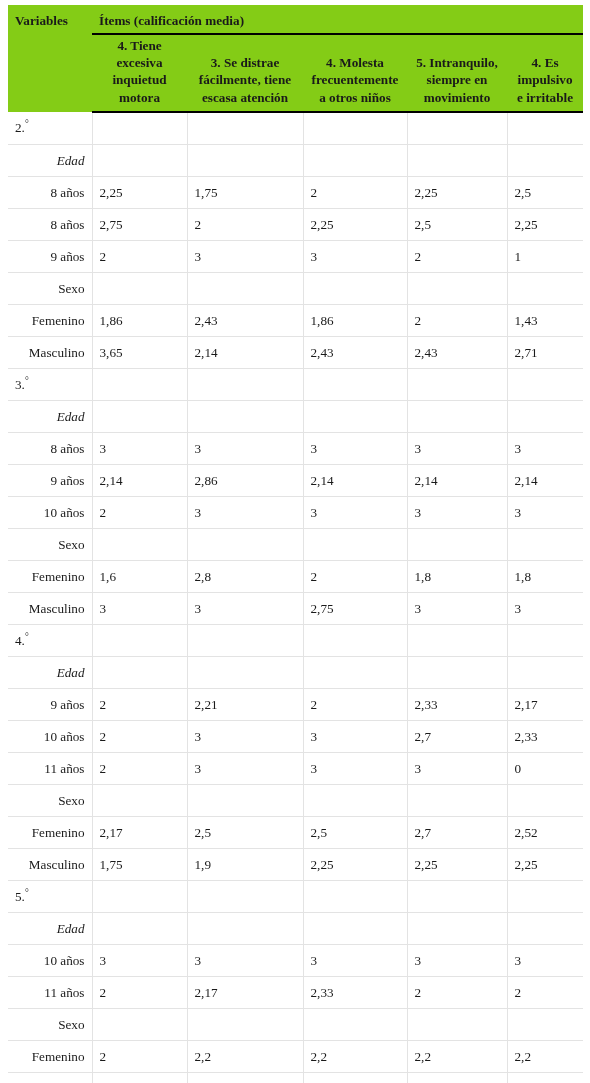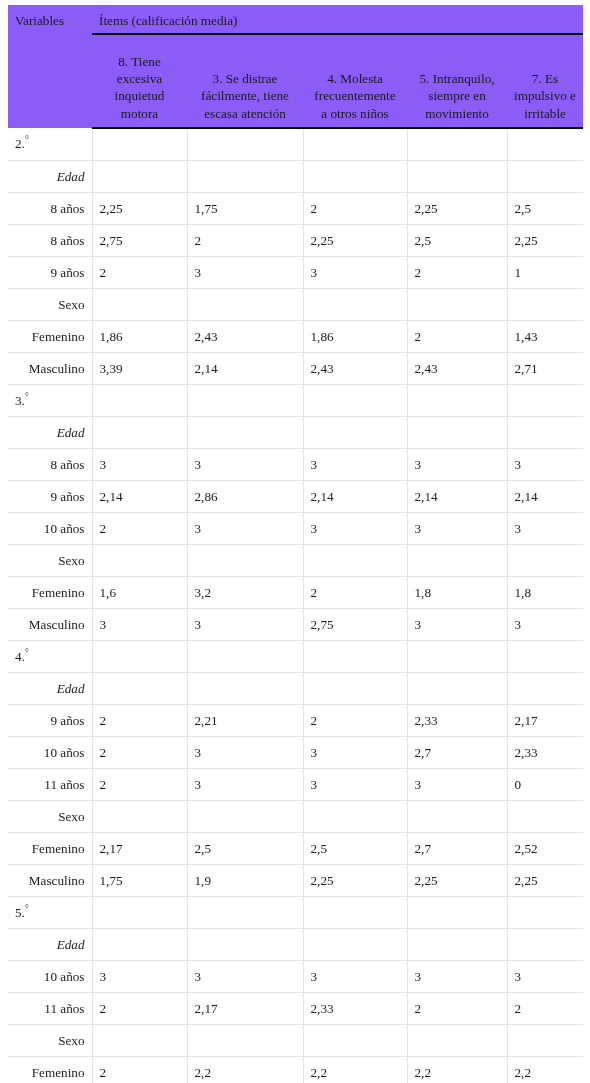--- a/index.html
+++ b/index.html
@@ -32,23 +32,23 @@
   
   col.c-var  { width: 84px;  }
   col.c-i1   { width: 95px;  }
   col.c-i3   { width: 116px; }
   col.c-i4   { width: 104px; }
   col.c-i7   { width: 100px; }
   col.c-i8   { width: 76px;  }
 
   
   thead tr th {
-    background: #8b5cf6;
-    font-weight: normal;
-    padding: 18px 7px;
+    background: #84cc16;
+    font-weight: bold;
+    padding: 2px 7px;
     vertical-align: bottom;
     line-height: 1.33;
   }
 
   th.var-head {
     text-align: left;
     vertical-align: top;
     padding-top: 7px;
     border-bottom: none;
   }
@@ -110,25 +110,25 @@
         <col class="c-i4">
         <col class="c-i7">
         <col class="c-i8">
     </colgroup>
     <thead>
       <tr class="head-row-1">
         <th class="var-head" rowspan="2">Variables</th>
         <th class="items-head" colspan="5">Ítems (calificación media)</th>
       </tr>
       <tr class="head-row-2">
-        <th class="item-col">8. Tiene excesiva inquietud motora</th>
+        <th class="item-col">4. Tiene excesiva inquietud motora</th>
         <th class="item-col">3. Se distrae fácilmente, tiene escasa atención</th>
         <th class="item-col">4. Molesta frecuentemente a otros niños</th>
         <th class="item-col">5. Intranquilo, siempre en movimiento</th>
-        <th class="item-col">7. Es impulsivo e irritable</th>
+        <th class="item-col">4. Es impulsivo e irritable</th>
       </tr>
     </thead>
     <tbody id="table-body">
         <tr class="row-grade">
           <td class="label-cell grade-cell">2.<sup class="ord">°</sup></td>
           <td class="value-cell"></td>
           <td class="value-cell"></td>
           <td class="value-cell"></td>
           <td class="value-cell"></td>
           <td class="value-cell"></td>
@@ -176,21 +176,21 @@
         <tr class="row-data">
           <td class="label-cell">Femenino</td>
           <td class="value-cell">1,86</td>
           <td class="value-cell">2,43</td>
           <td class="value-cell">1,86</td>
           <td class="value-cell">2</td>
           <td class="value-cell">1,43</td>
         </tr>
         <tr class="row-data">
           <td class="label-cell">Masculino</td>
-          <td class="value-cell">3,39</td>
+          <td class="value-cell">3,65</td>
           <td class="value-cell">2,14</td>
           <td class="value-cell">2,43</td>
           <td class="value-cell">2,43</td>
           <td class="value-cell">2,71</td>
         </tr>
         <tr class="row-grade">
           <td class="label-cell grade-cell">3.<sup class="ord">°</sup></td>
           <td class="value-cell"></td>
           <td class="value-cell"></td>
           <td class="value-cell"></td>
@@ -233,21 +233,21 @@
           <td class="label-cell">Sexo</td>
           <td class="value-cell"></td>
           <td class="value-cell"></td>
           <td class="value-cell"></td>
           <td class="value-cell"></td>
           <td class="value-cell"></td>
         </tr>
         <tr class="row-data">
           <td class="label-cell">Femenino</td>
           <td class="value-cell">1,6</td>
-          <td class="value-cell">3,2</td>
+          <td class="value-cell">2,8</td>
           <td class="value-cell">2</td>
           <td class="value-cell">1,8</td>
           <td class="value-cell">1,8</td>
         </tr>
         <tr class="row-data">
           <td class="label-cell">Masculino</td>
           <td class="value-cell">3</td>
           <td class="value-cell">3</td>
           <td class="value-cell">2,75</td>
           <td class="value-cell">3</td>

